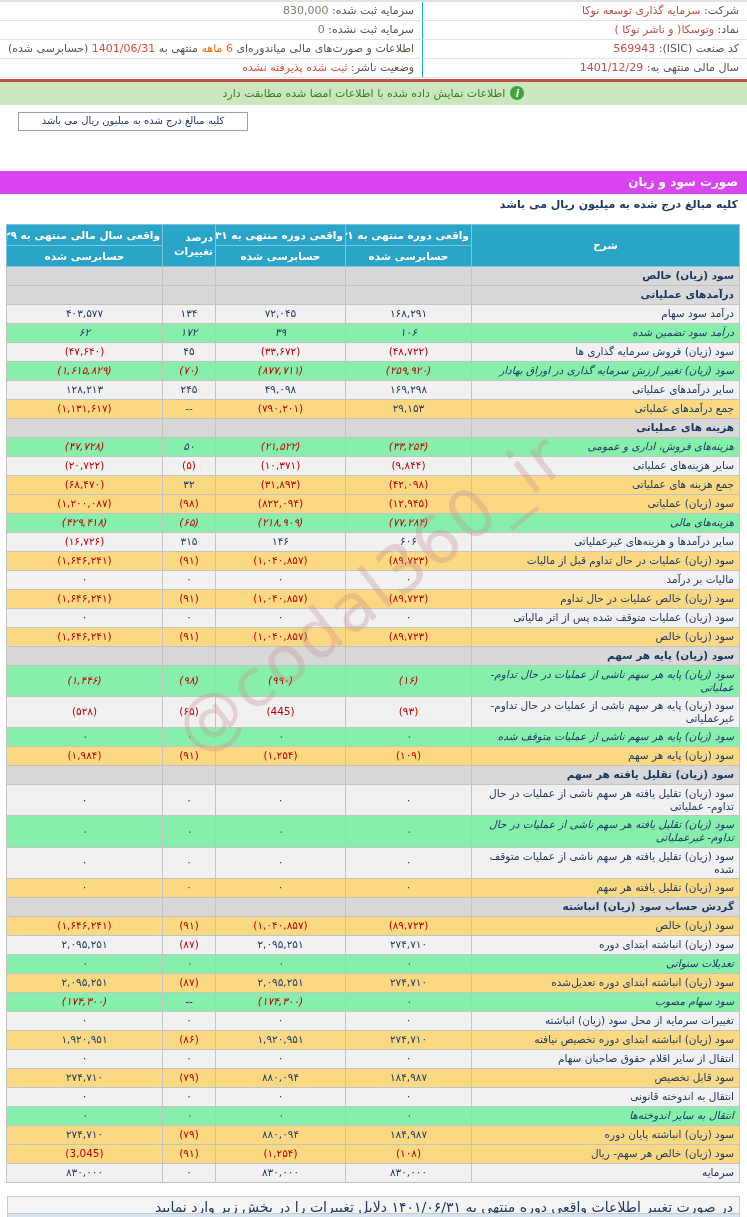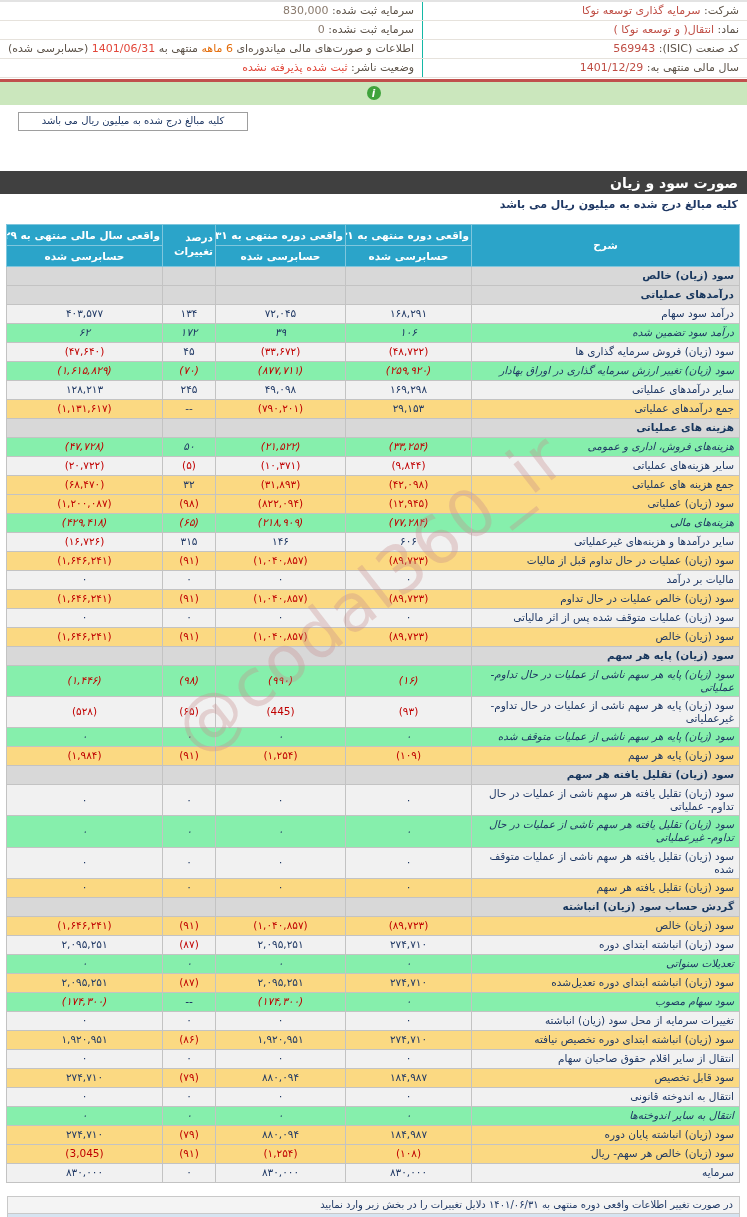--- a/index.html
+++ b/index.html
@@ -43,21 +43,21 @@
   .units-box {
     width:230px; margin:7px auto 0 18px; margin-right:auto;
     border:1px solid #9e9e9e; background:#fff; padding:2px 6px;
     font-size:10px; color:#1f3864; text-align:center; height:19px;
   }
 
   .spacer-40 { height:40px; }
 
   
   .title-bar {
-    background:#404040; color:#fff; font-weight:bold; font-size:14px;
+    background:#d946ef; color:#fff; font-weight:bold; font-size:12px;
     padding:4px 9px; height:23px;
   }
   .subtitle {
     color:#1f3864; font-weight:bold; font-size:11px; padding:4px 9px; height:22px;
     background:#fff;
   }
   .gap-8 { height:8px; }
 
   
   table.statement {
@@ -82,21 +82,21 @@
   tr.section td.lbl { font-weight:bold; color:#17365d; }
   tr.total td { background:#fbd982; }
   tr.bg-w td { background:#f1f1f1; }
   tr.bg-b td { background:#86efac;font-style:italic; }
 
   
   .notes { margin:13px 7px 0 7px; }
   .note-group { margin-bottom:5px; }
   .note-row {
     border:1px solid #c9c9c9; background:#f4f4f4; color:#1f3864;
-    font-size:10px; padding:2px 6px; height:18px; overflow:hidden; white-space:nowrap;
+    font-size:14px; padding:2px 6px; height:18px; overflow:hidden; white-space:nowrap;
   }
   .note-strip {
     border:1px solid #c9c9c9; border-top:none; background:#d6e4f1; height:7px;
   }
 
   
   .watermark {
     position:absolute; left:20px; top:555px; width:700px; text-align:center;
     transform:rotate(-38deg); font-size:66px; letter-spacing:2px;
     color:rgba(196,141,141,0.33); direction:ltr; pointer-events:none; z-index:5;
@@ -116,21 +116,21 @@
           <span class="info-val">سرمایه گذاری توسعه نوکا</span>
         </td>
         <td class="half-l">
           <span class="info-lbl">سرمایه ثبت شده:</span>
           <span class="info-val-gray">830,000</span>
         </td>
       </tr>
       <tr>
         <td class="half-r">
           <span class="info-lbl">نماد:</span>
-          <span class="info-val">انتقال( و توسعه نوکا )</span>
+          <span class="info-val">وتوسکا( و ناشر نوکا )</span>
         </td>
         <td class="half-l">
           <span class="info-lbl">سرمایه ثبت نشده:</span>
           <span class="info-val-gray">0</span>
         </td>
       </tr>
       <tr>
         <td class="half-r">
           <span class="info-lbl">کد صنعت (ISIC):</span>
           <span class="info-val">569943</span>
@@ -153,20 +153,21 @@
           <span class="info-val-red">ثبت شده پذیرفته نشده</span>
         </td>
       </tr>
     </tbody>
   </table>
 
   <div class="red-line"></div>
 
   <div class="alert">
     <span class="alert-icon">i</span>
+    <span>اطلاعات نمایش داده شده با اطلاعات امضا شده مطابقت دارد</span>
   </div>
 
   <div class="units-box">کلیه مبالغ درج شده به میلیون ریال می باشد</div>
 
   <div class="spacer-40"></div>
 
   <div class="title-bar">صورت سود و زیان</div>
   <div class="subtitle">کلیه مبالغ درج شده به میلیون ریال می باشد</div>
   <div class="gap-8"></div>
 

